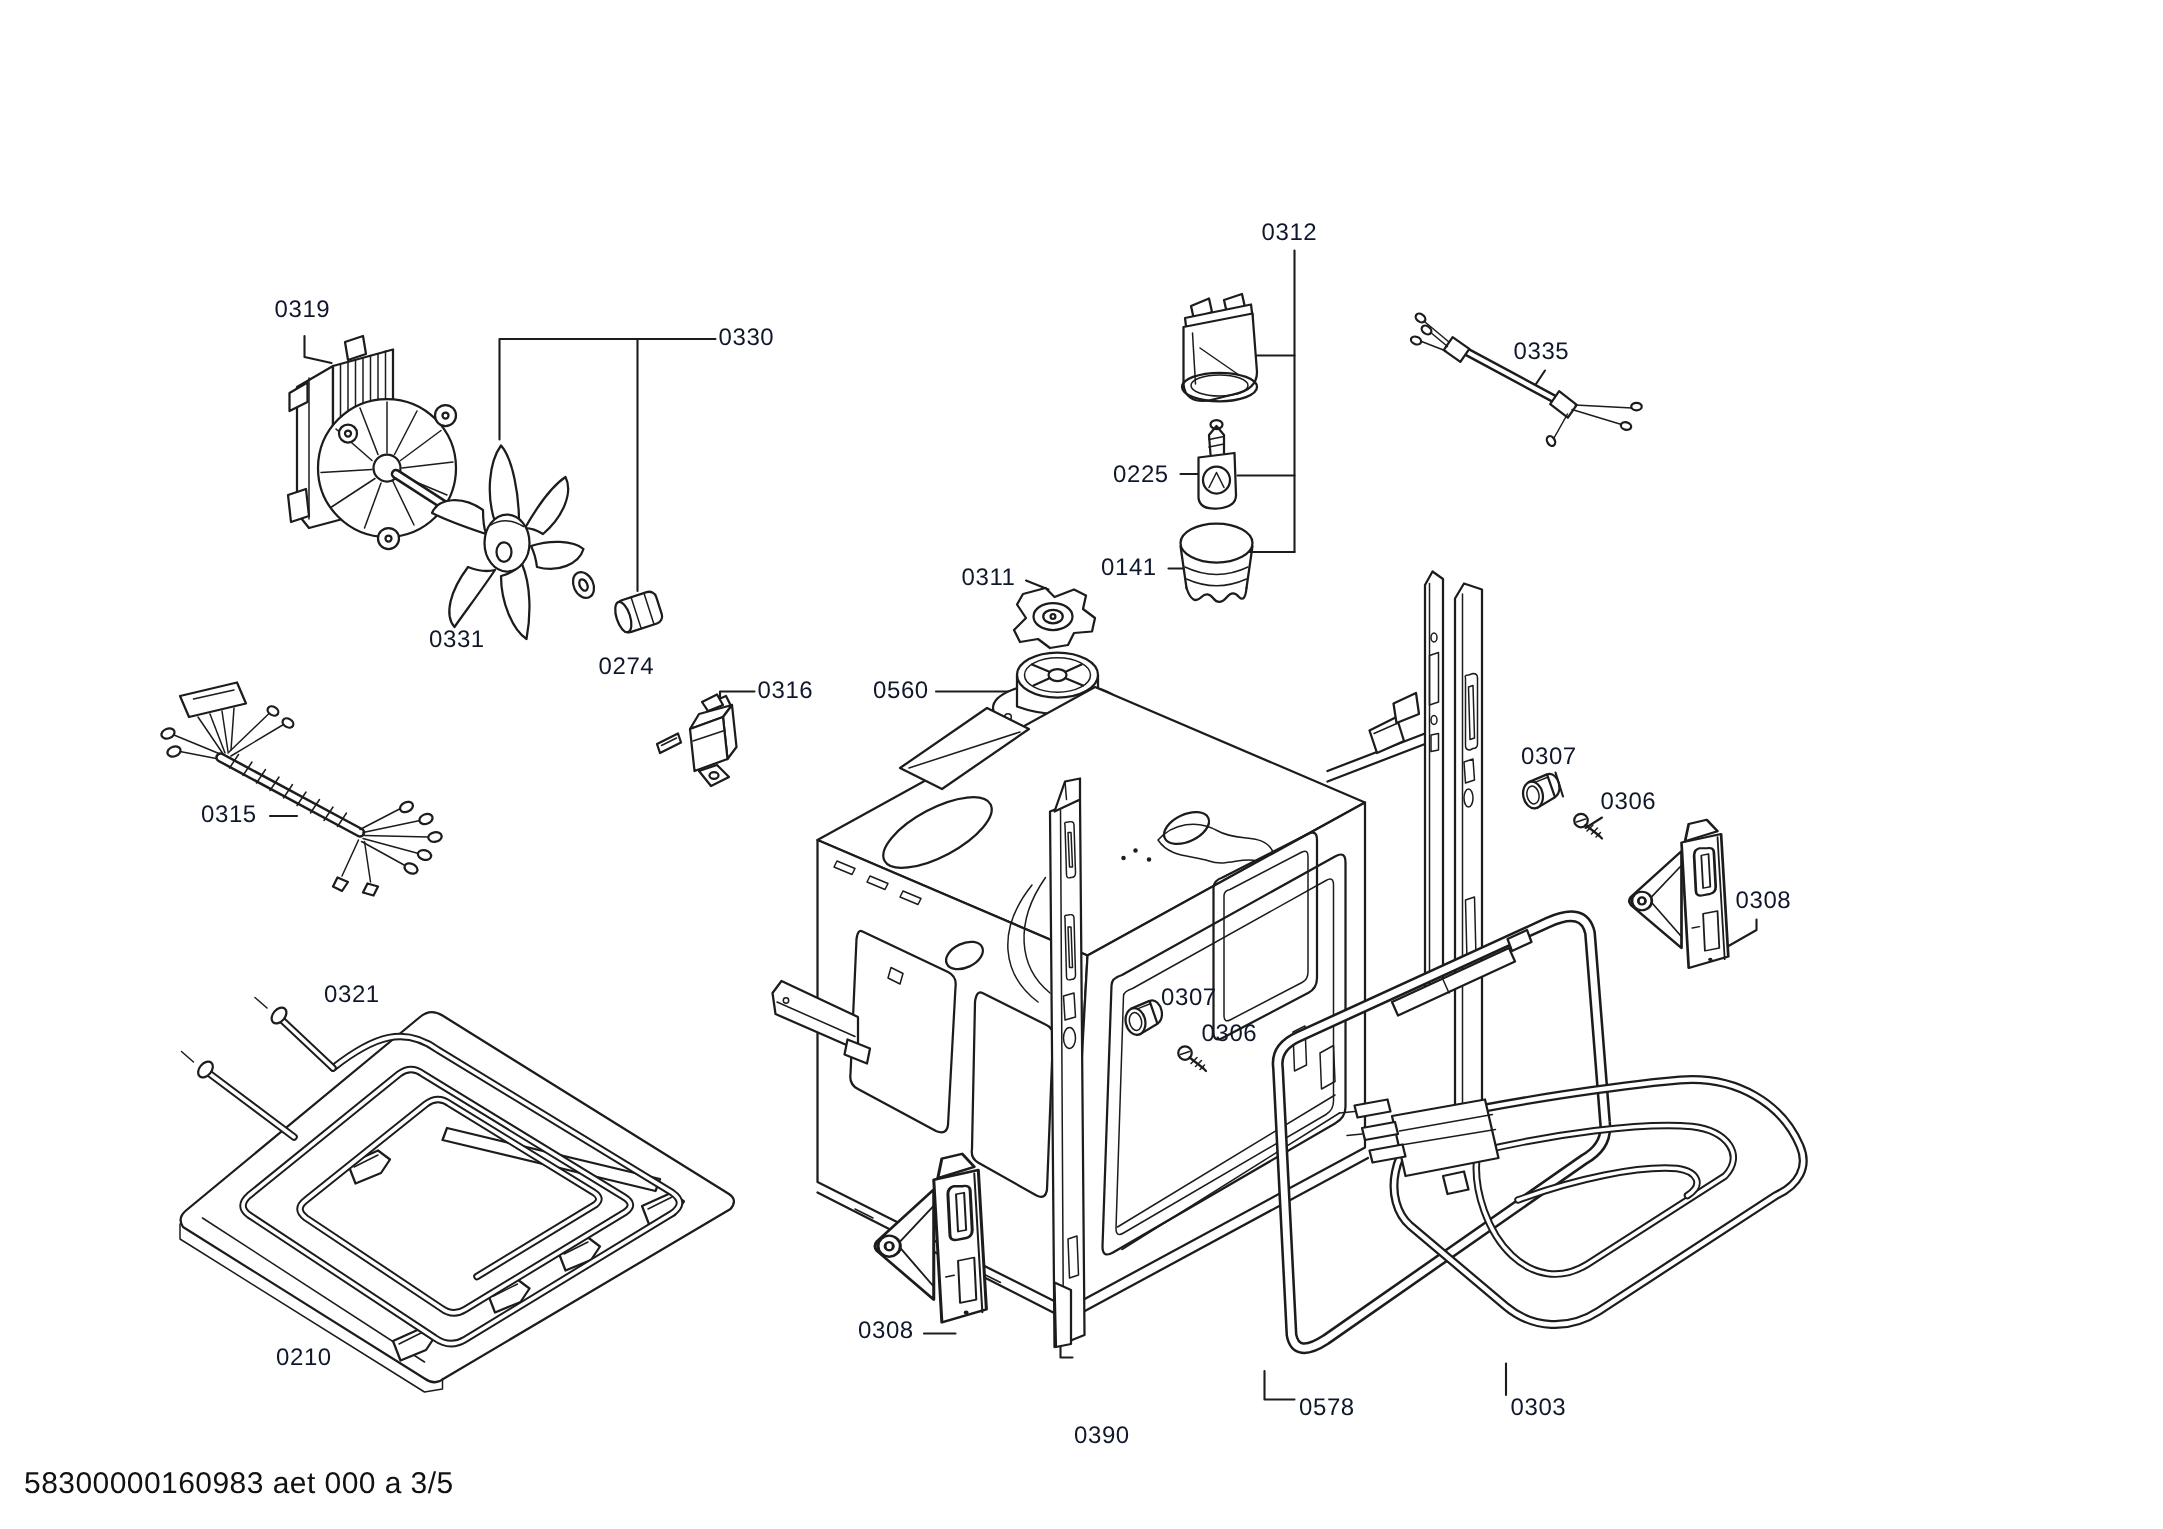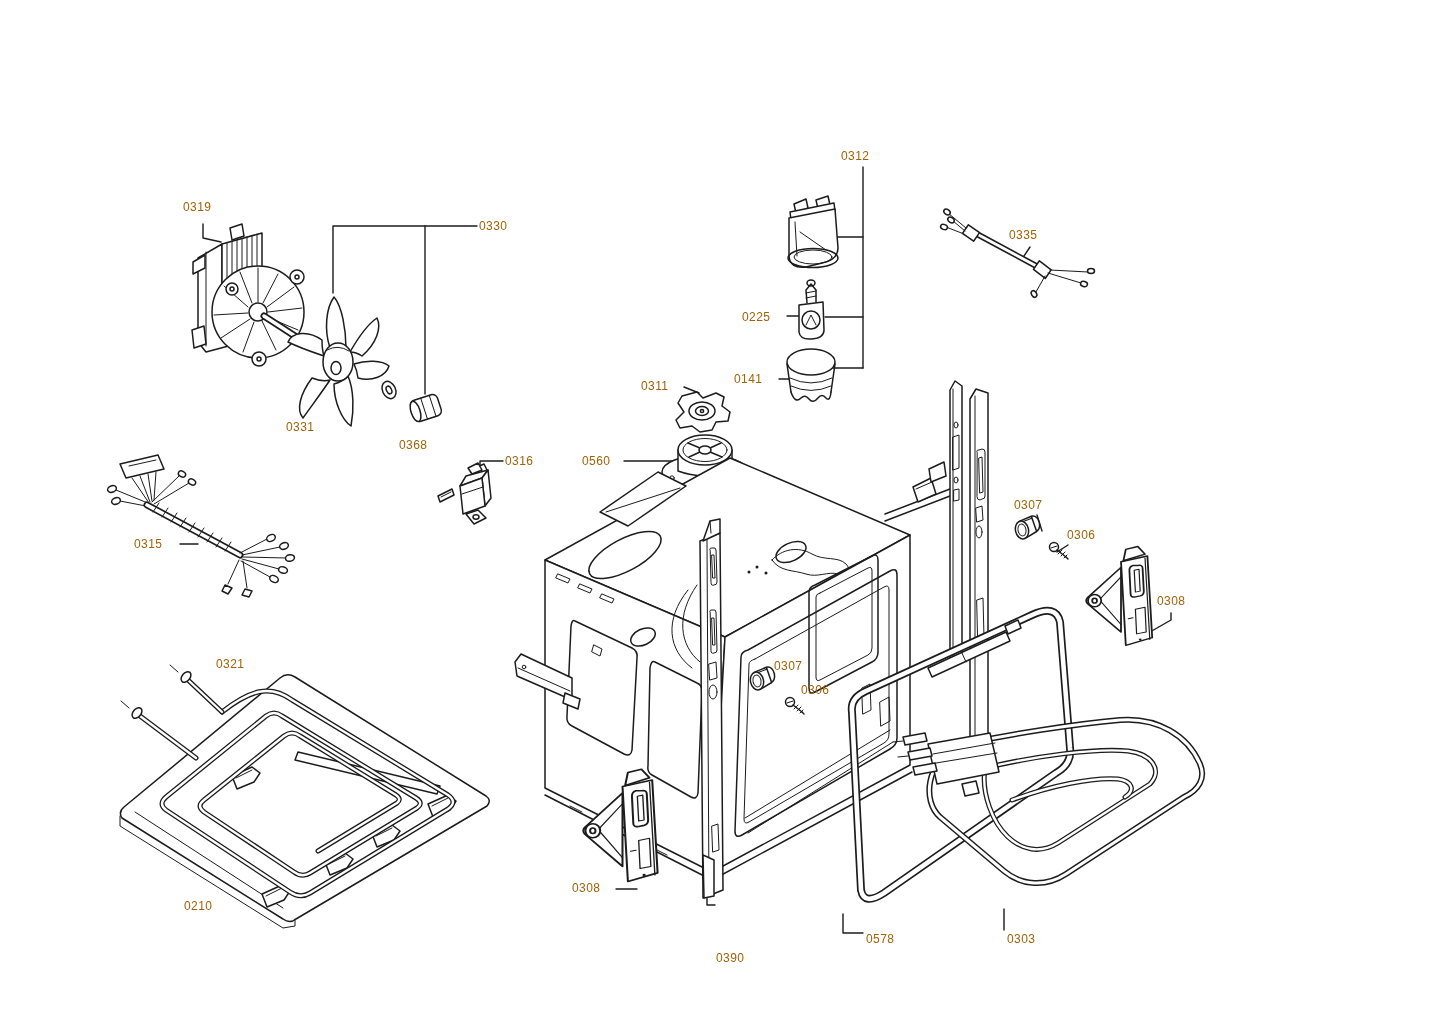--- a/index.html
+++ b/index.html
@@ -2,21 +2,21 @@
 <html><head>
 <meta charset="utf-8">
 <style>
   html,body{margin:0;padding:0;background:#e8e8e8;}
   .page{
     position:relative;width:1442px;height:1019px;background:#fff;
     font-family:"Liberation Sans","DejaVu Sans",sans-serif;overflow:hidden;
   }
   svg{position:absolute;left:0;top:0;}
   .lbl{
-    position:absolute;font-size:12px;line-height:22px;color:#a16207;
+    position:absolute;font-size:16px;line-height:22px;color:#0f172a;
     letter-spacing:0.4px;white-space:nowrap;
   }
   .footer{
     position:absolute;left:16px;top:978px;font-size:20px;color:#111;letter-spacing:0.3px;
   }
   .ink{stroke:#1c1c1c;fill:none;stroke-width:1.5;stroke-linejoin:round;stroke-linecap:round;}
   .inkthin{stroke:#1c1c1c;fill:none;stroke-width:1;stroke-linejoin:round;stroke-linecap:round;}
   .inkfill{stroke:#1c1c1c;fill:#ffffff;stroke-width:1.5;stroke-linejoin:round;}
   .tube{stroke:#1c1c1c;fill:none;stroke-width:8;stroke-linejoin:round;stroke-linecap:round;}
   .tubein{stroke:#ffffff;fill:none;stroke-width:4.6;stroke-linejoin:round;stroke-linecap:round;}
@@ -447,31 +447,32 @@
 
 <div>
   <div class="lbl" style="left:183px;top:196px">0319</div>
   <div class="lbl" style="left:479px;top:215px">0330</div>
   <div class="lbl" style="left:841px;top:145px">0312</div>
   <div class="lbl" style="left:1009px;top:224px">0335</div>
   <div class="lbl" style="left:742px;top:306px">0225</div>
   <div class="lbl" style="left:734px;top:368px">0141</div>
   <div class="lbl" style="left:641px;top:375px">0311</div>
   <div class="lbl" style="left:286px;top:416px">0331</div>
-  <div class="lbl" style="left:399px;top:434px">0368</div>
+  <div class="lbl" style="left:399px;top:434px">0274</div>
   <div class="lbl" style="left:505px;top:450px">0316</div>
   <div class="lbl" style="left:582px;top:450px">0560</div>
   <div class="lbl" style="left:1014px;top:494px">0307</div>
   <div class="lbl" style="left:1067px;top:524px">0306</div>
   <div class="lbl" style="left:1157px;top:590px">0308</div>
   <div class="lbl" style="left:134px;top:533px">0315</div>
   <div class="lbl" style="left:216px;top:653px">0321</div>
   <div class="lbl" style="left:774px;top:655px">0307</div>
   <div class="lbl" style="left:801px;top:679px">0306</div>
   <div class="lbl" style="left:184px;top:895px">0210</div>
   <div class="lbl" style="left:572px;top:877px">0308</div>
   <div class="lbl" style="left:716px;top:947px">0390</div>
   <div class="lbl" style="left:866px;top:928px">0578</div>
   <div class="lbl" style="left:1007px;top:928px">0303</div>
 </div>
 
+<div class="footer">58300000160983 aet 000 a 3/5</div>
 
 </div>
 
 </body></html>

